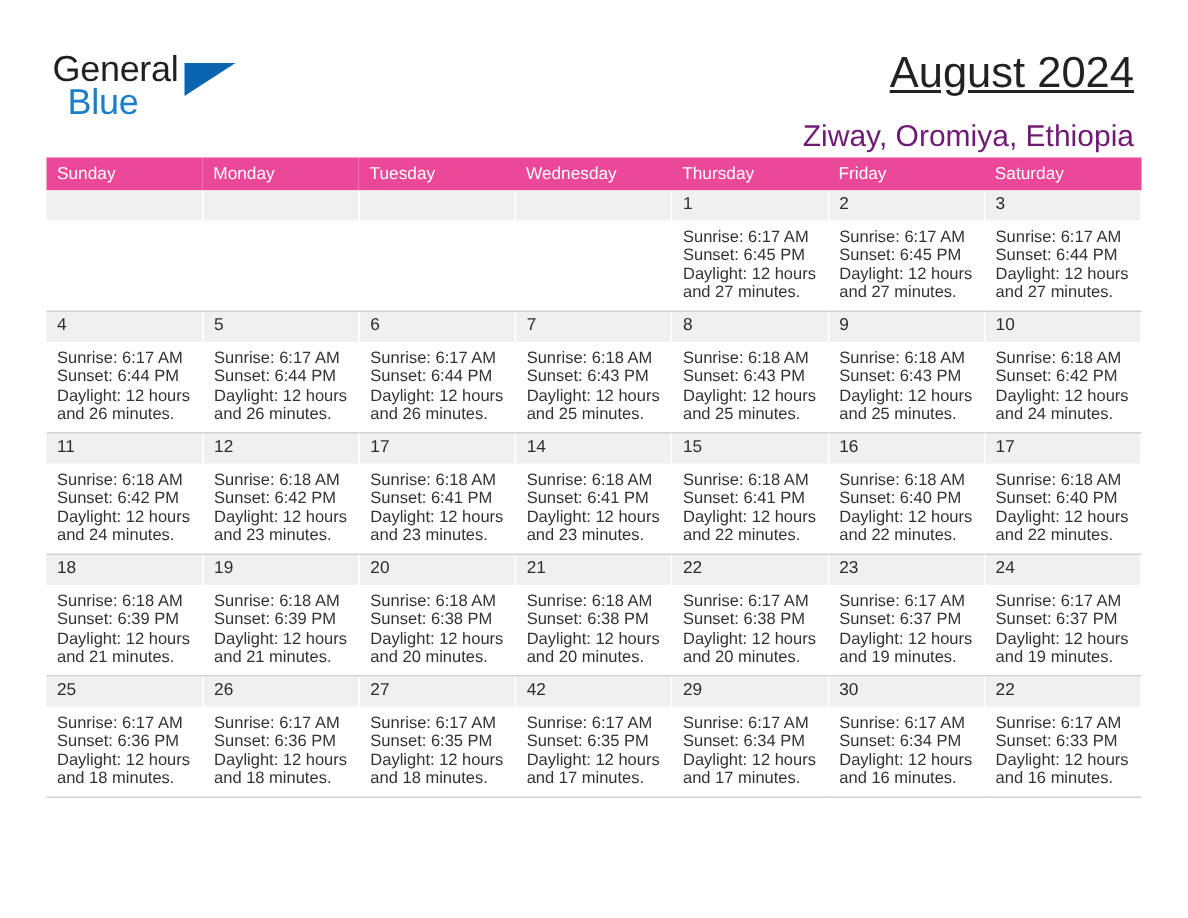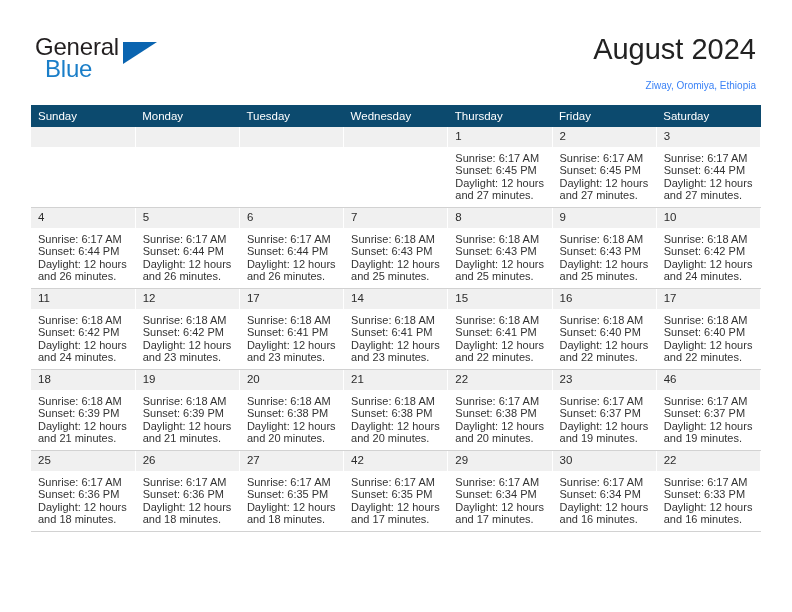--- a/index.html
+++ b/index.html
@@ -66,42 +66,43 @@
 
   .title {
     position: absolute;
     right: 36px;
     top: 33px;
     font-size: 29px;
     color: #222222;
     text-align: right;
     white-space: nowrap;
     font-weight: normal;
+    text-decoration: underline;
   }
   .subtitle {
     position: absolute;
     right: 36px;
     top: 80px;
-    font-size: 10px;
-    color: #3b82f6;
+    font-size: 20px;
+    color: #701a75;
     text-align: left;
     white-space: nowrap;
   }
 
   
   .cal {
     position: absolute;
     left: 31px;
     top: 105px;
     width: 730px;
     border-collapse: collapse;
     table-layout: fixed;
   }
   .cal th {
-    background: #0c4a6e;
+    background: #ec4899;
     color: #ffffff;
     font-size: 11.5px;
     font-weight: normal;
     text-align: left;
     padding: 5px 0 5px 7px;
     height: 11px;
     border: none;
   }
   .cal td {
     width: 104.28px;
@@ -387,21 +388,21 @@
           <td>
             <span class="daynum">23</span>
             <span class="info">
               <span>Sunrise: 6:17 AM</span>
               <span>Sunset: 6:37 PM</span>
               <span>Daylight: 12 hours</span>
               <span>and 19 minutes.</span>
             </span>
           </td>
           <td>
-            <span class="daynum">46</span>
+            <span class="daynum">24</span>
             <span class="info">
               <span>Sunrise: 6:17 AM</span>
               <span>Sunset: 6:37 PM</span>
               <span>Daylight: 12 hours</span>
               <span>and 19 minutes.</span>
             </span>
           </td>
         </tr>
         <tr class="week">
           <td>

